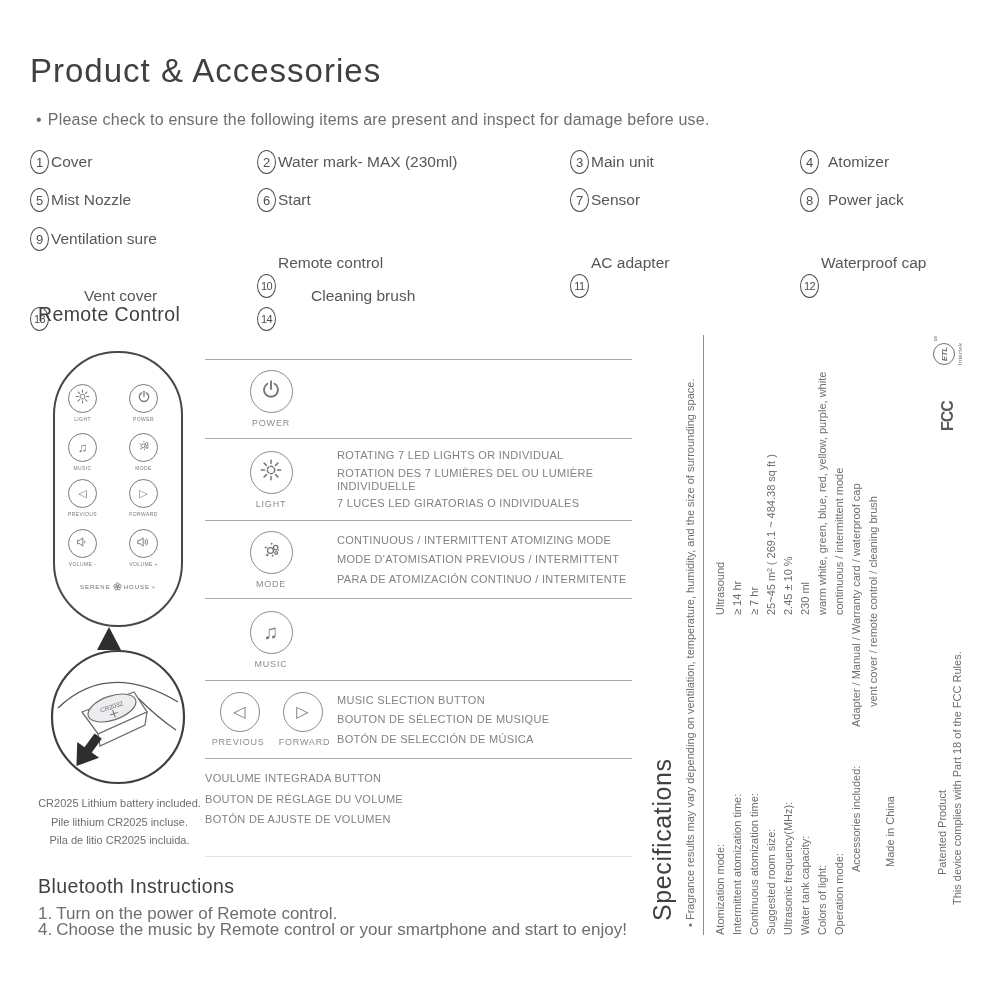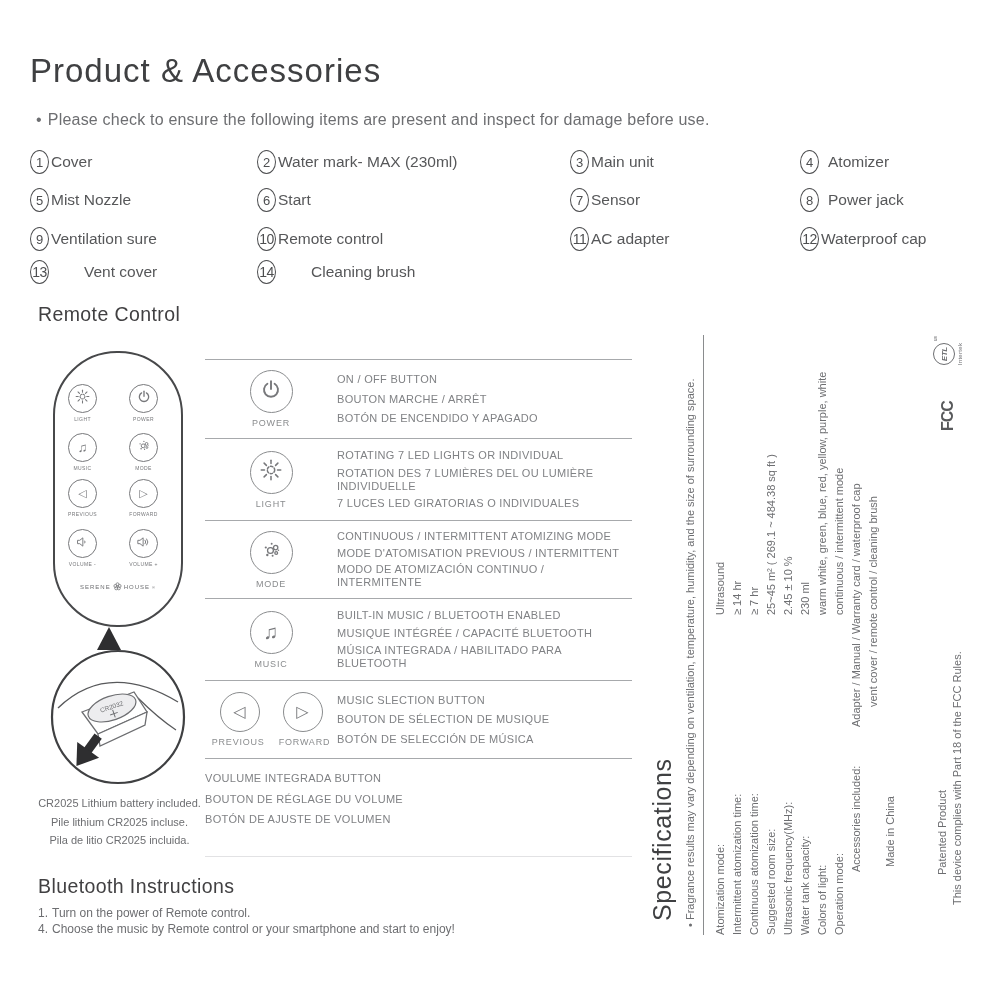--- a/index.html
+++ b/index.html
@@ -7,21 +7,21 @@
         font-family:"Liberation Sans", sans-serif;color:#6d6e71;}
   
   .title{position:absolute;left:30px;top:52px;font-size:33px;letter-spacing:1px;color:#3f4042;font-weight:400;}
   .check-note{position:absolute;left:36px;top:111px;font-size:16px;color:#6d6e71;letter-spacing:0.2px;}
   .check-note .blt{margin-right:6px;}
   
   .part{position:absolute;display:flex;align-items:center;gap:2px;font-size:15.5px;color:#565759;white-space:nowrap;}
   .part.gap{gap:9px;}
   .pnum{flex:none;width:19px;height:24px;border:1.5px solid #4d4e50;border-radius:50%;
         display:flex;align-items:center;justify-content:center;font-size:13px;color:#4d4e50;box-sizing:border-box;}
-  .pnum.two{font-size:14px;letter-spacing:-0.5px;}
+  .pnum.two{font-size:11px;letter-spacing:-0.5px;margin-top:47px;}
   .p-c1{left:30px;} .p-c2{left:257px;} .p-c3{left:570px;} .p-c4{left:800px;}
   .p-r1{top:150px;} .p-r2{top:188px;} .p-r3{top:227px;} .p-r4{top:260px;gap:35px;}
   
   .sec-h{position:absolute;font-size:19.5px;color:#414042;letter-spacing:0.4px;}
   
   .remote{position:absolute;left:53px;top:351px;width:126px;height:272px;border:2px solid #47484a;border-radius:64px;box-sizing:content-box;}
   .rbtn{position:absolute;width:31px;text-align:center;}
   .rbtn .circ{width:29px;height:29px;border:1.3px solid #77787b;border-radius:50%;margin:0 auto;
         display:flex;align-items:center;justify-content:center;color:#77787b;box-sizing:border-box;}
   .rbtn .lbl{font-size:5px;letter-spacing:0.4px;color:#77787b;margin-top:3px;white-space:nowrap;}
@@ -49,21 +49,21 @@
   .ilabels{display:flex;gap:14px;margin-top:5px;}
   .ilbl{font-size:9px;letter-spacing:0.8px;color:#8a8c8e;white-space:nowrap;}
   .tcell{flex:1;display:flex;flex-direction:column;justify-content:space-evenly;padding:6px 0;}
   .dline{font-size:11px;letter-spacing:0.3px;color:#808285;line-height:13px;}
   .tbl-endline{position:absolute;left:205px;top:856px;width:427px;height:1px;background:#e2e2e4;}
   
   .glyph{font-size:20px;line-height:1;}
   .glyph.tri{font-size:16px;}
   .rbtn .glyph{font-size:13px;} .rbtn .glyph.tri{font-size:11px;}
   
-  .bt-steps{position:absolute;left:38px;top:906px;width:614px;font-size:12px;line-height:15.5px;color:#6d6e71;}
+  .bt-steps{position:absolute;left:38px;top:906px;width:614px;font-size:17px;line-height:15.5px;color:#6d6e71;}
   .step{padding-left:14px;text-indent:-14px;}
   .step .num{margin-right:4px;}
   
   .specs-rot{position:absolute;left:648px;top:935px;width:600px;height:350px;
              transform:rotate(-90deg);transform-origin:0 0;}
   .spec-h2{font-size:25px;color:#3f4042;letter-spacing:0.6px;padding-left:14px;font-weight:400;line-height:28px;}
   .spec-note{margin-top:8px;font-size:11px;line-height:13.5px;width:560px;padding-left:21px;text-indent:-13px;color:#6d6e71;}
   .spec-rule{margin-top:5px;border:none;border-top:1px solid #8a8c8e;width:600px;}
   .spec-table{margin-top:5px;font-size:11px;line-height:17px;color:#6d6e71;}
   .srow{display:flex;}
@@ -276,25 +276,20 @@
               <span class="icon"><svg width="24" height="24" viewBox="0 0 24 24" fill="none" stroke="currentColor" stroke-width="1.9" stroke-linecap="round">
                   <line x1="12" y1="3.2" x2="12" y2="11"></line>
                   <path d="M8.4 5.8 a7 7 0 1 0 7.2 0"></path>
                 </svg></span>
             </div>
           </div>
         <div class="ilabels">
             <span class="ilbl">POWER</span>
           </div>
       </div>
-      <div class="tcell">
-        <div class="dline">ON / OFF BUTTON</div>
-        <div class="dline">BOUTON MARCHE / ARRÊT</div>
-        <div class="dline">BOTÓN DE ENCENDIDO Y APAGADO</div>
-      </div>
     </div>
 
     <div class="trow r1">
       <div class="icell">
         <div class="circles">
             <div class="icircle">
               <span class="icon"><svg width="26" height="26" viewBox="0 0 24 24" fill="none" stroke="currentColor" stroke-width="1.4" stroke-linecap="round">
                   <circle cx="12" cy="12" r="3.4" stroke-dasharray="2.2 1.6"></circle>
                   <line x1="18" y1="12" x2="21" y2="12"></line>
                   <line x1="16.24" y1="16.24" x2="18.36" y2="18.36"></line>
@@ -334,39 +329,34 @@
                 </svg></span>
             </div>
           </div>
         <div class="ilabels">
             <span class="ilbl">MODE</span>
           </div>
       </div>
       <div class="tcell">
         <div class="dline">CONTINUOUS / INTERMITTENT ATOMIZING MODE</div>
         <div class="dline">MODE D'ATOMISATION PREVIOUS / INTERMITTENT</div>
-        <div class="dline">MODO DE ATOMIZACIÓN CONTINUO / INTERMITENTE</div>
+        <div class="dline">PARA DE ATOMIZACIÓN CONTINUO / INTERMITENTE</div>
       </div>
     </div>
 
     <div class="trow r3">
       <div class="icell">
         <div class="circles">
             <div class="icircle">
               <span class="glyph">♫</span>
             </div>
           </div>
         <div class="ilabels">
             <span class="ilbl">MUSIC</span>
           </div>
-      </div>
-      <div class="tcell">
-        <div class="dline">BUILT-IN MUSIC / BLUETOOTH ENABLED</div>
-        <div class="dline">MUSIQUE INTÉGRÉE / CAPACITÉ BLUETOOTH</div>
-        <div class="dline">MÚSICA INTEGRADA / HABILITADO PARA BLUETOOTH</div>
       </div>
     </div>
 
     <div class="trow r4">
       <div class="icell">
         <div class="circles">
           <div class="icircle sm">
               <span class="glyph tri">◁</span>
             </div>
           <div class="icircle sm">

